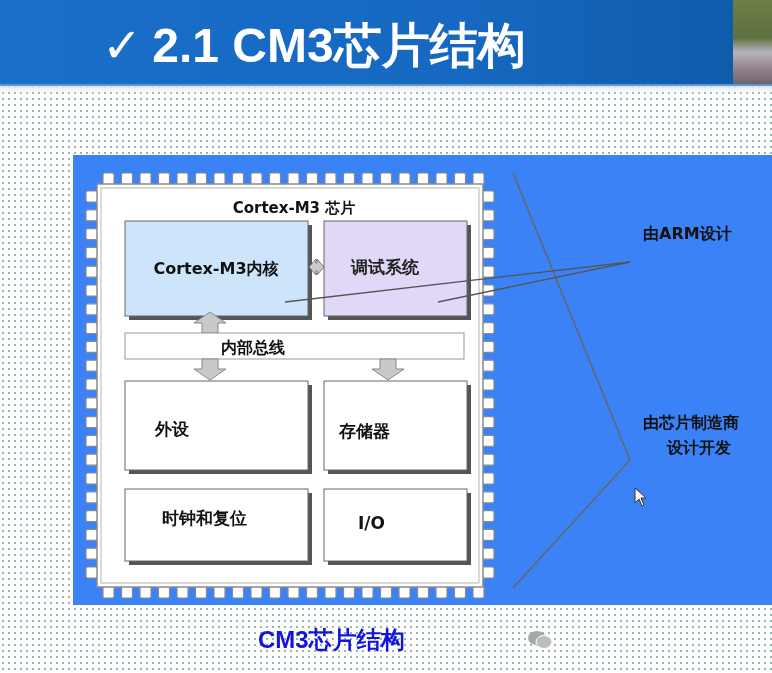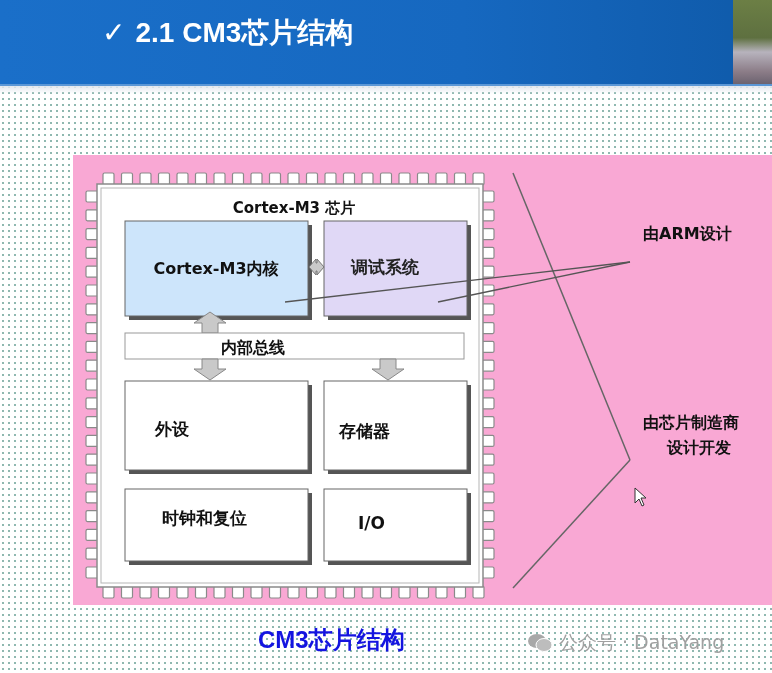--- a/index.html
+++ b/index.html
@@ -6,26 +6,26 @@
   body{width:772px;height:673px;position:relative;overflow:hidden;
     font-family:"DejaVu Sans","Liberation Sans",sans-serif;
     background-color:#ffffff;
     background-image:radial-gradient(circle,#8fb8b0 0.9px,transparent 1.1px);
     background-size:6px 6px;}
   .header{position:absolute;left:0;top:0;width:772px;height:84px;
     background:linear-gradient(90deg,#1a6fc9 0%,#1668c0 60%,#0f5aa9 100%);
     border-bottom:2px solid #5b97d6;}
   .header-shadow{position:absolute;left:0;top:86px;width:772px;height:8px;
     background:linear-gradient(#e4e8ee,rgba(255,255,255,0));}
-  .title{position:absolute;left:102px;top:14px;color:#fff;font-size:28px;
+  .title{position:absolute;left:102px;top:14px;color:#fff;font-size:48px;
     font-weight:bold;font-family:"Liberation Sans",sans-serif;letter-spacing:0px;}
   .title .check{font-weight:normal;margin-right:10px;}
   .photo{position:absolute;left:733px;top:0;width:39px;height:84px;
     background:linear-gradient(180deg,#6c7f45 0%,#5e7040 45%,#b7b3bd 62%,#8c7d88 85%,#6c6370 100%);}
-  .panel{position:absolute;left:73px;top:155px;width:699px;height:450px;background:#f9a8d4;}
+  .panel{position:absolute;left:73px;top:155px;width:699px;height:450px;background:#3b82f6;}
   svg text{font-family:"DejaVu Sans","Liberation Sans",sans-serif;}
   .caption{position:absolute;left:258px;top:624px;color:#1414e0;font-size:24px;font-weight:bold;
     font-family:"Liberation Sans",sans-serif;}
   .watermark{position:absolute;left:527px;top:630px;color:#a0a0a0;font-size:19px;
     display:flex;align-items:center;gap:6px;}
   .wm-icon{width:26px;height:20px;position:relative;}
   .cursor{position:absolute;left:634px;top:487px;}
 </style>
 </head>
 <body>
@@ -179,14 +179,13 @@
   <path d="M1 1 L1 16 L5 12 L8 19 L10 18 L7 11 L12 11 Z" fill="#fff" stroke="#333" stroke-width="1"></path>
 </svg>
 
 <div class="caption">CM3芯片结构</div>
 
 <div class="watermark">
   <svg class="wm-icon" width="26" height="20" viewBox="0 0 26 20">
     <ellipse cx="10" cy="8" rx="9" ry="7" fill="#a8a8a8"></ellipse>
     <ellipse cx="17" cy="12" rx="8" ry="6.5" fill="#bdbdbd" stroke="#fff" stroke-width="1"></ellipse>
   </svg>
-  <span>公众号 · DataYang</span>
 </div>
 
 </body></html>

